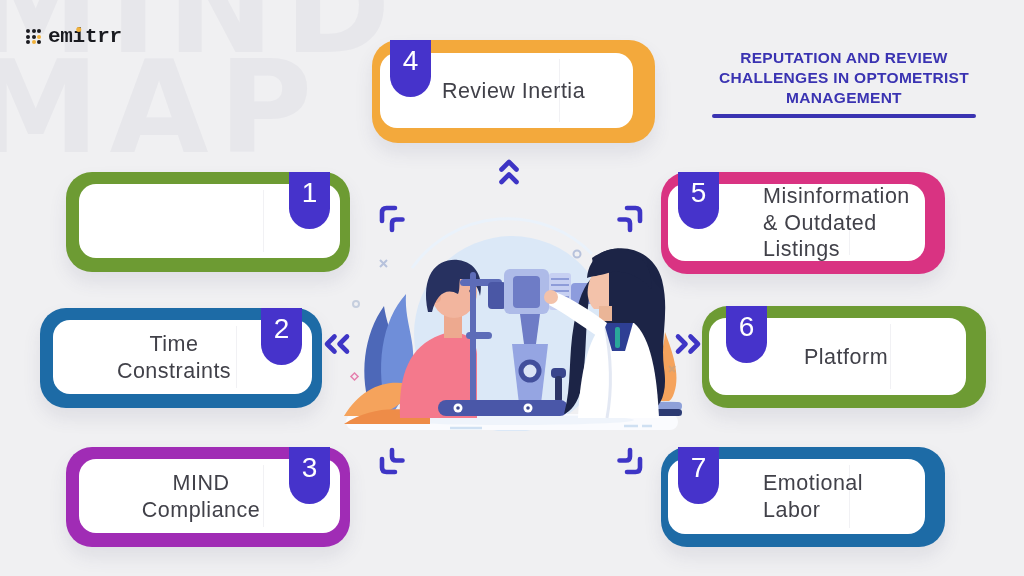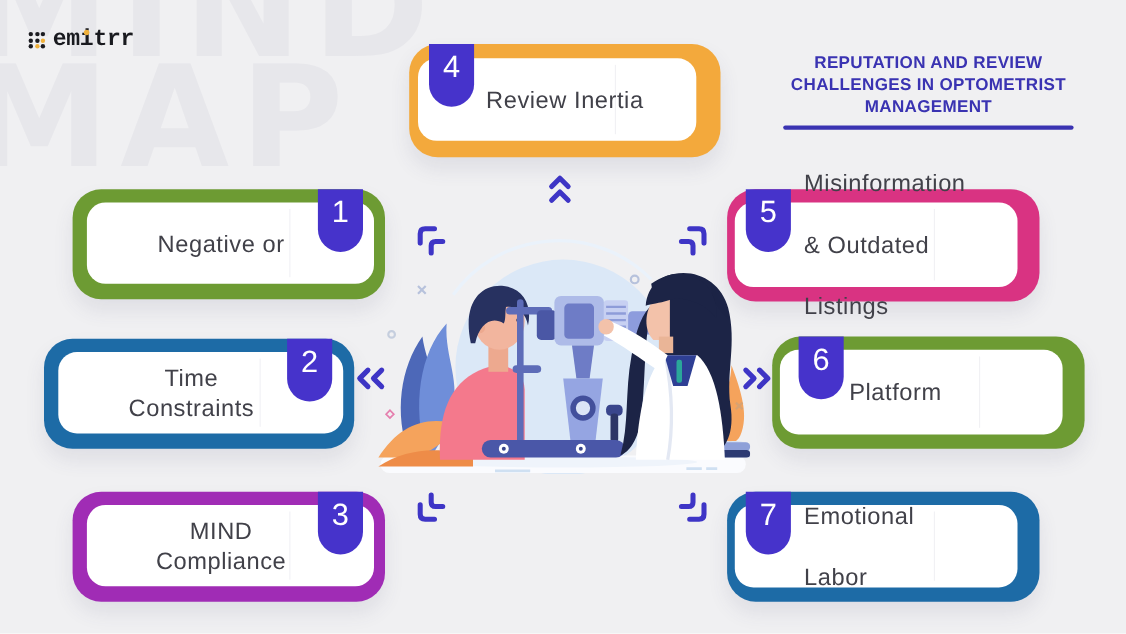--- a/index.html
+++ b/index.html
@@ -37,21 +37,21 @@
   .side-right .node-inner{inset:12px 20px 13px 7px;}
   .side-top   .node-inner{inset:13px 22px 15px 8px;}
   .node-inner::after{content:"";position:absolute;top:6px;bottom:6px;right:29%;width:1px;background:rgba(140,140,165,0.12);}
   .badge{position:absolute;top:0;width:41px;height:57px;z-index:6;
     background:var(--badge,#4633cb);border-radius:0 0 21px 21px;
     display:flex;justify-content:center;color:#fff;font-size:28px;font-weight:400;padding-top:5px;box-sizing:border-box;}
   .label{position:absolute;inset:0;display:flex;flex-direction:column;justify-content:center;
     color:var(--nodetext,#414149);font-size:21.5px;letter-spacing:0.5px;line-height:1.24;z-index:5;}
   .side-left .label{align-items:center;padding-right:14px;text-align:center;}
   .side-top  .label{align-items:center;text-align:center;}
-  .side-right .label{align-items:flex-start;padding-left:70px;text-align:left;gap:29px;}
+  .side-right .label{align-items:flex-start;padding-left:102px;text-align:left;}
   .n1{left:66px; top:172px;width:284px;height:100px;}
   .n2{left:40px; top:308px;width:282px;height:100px;}
   .n3{left:66px; top:447px;width:284px;height:100px;}
   .n4{left:372px;top:40px; width:283px;height:103px;}
   .n5{left:661px;top:172px;width:284px;height:102px;}
   .n6{left:702px;top:306px;width:284px;height:102px;}
   .n7{left:661px;top:447px;width:284px;height:100px;}
   .n1 .badge,.n2 .badge,.n3 .badge{right:20px;}
   .n4 .badge{left:18px;}
   .n5 .badge,.n7 .badge{left:17px;}
@@ -101,21 +101,20 @@
     <span class="tline">MANAGEMENT</span>
     <div class="title-underline" style="background: rgb(58, 51, 178);"></div>
   </div>
 
   <div class="node n1 side-left" style="--bc: #6d9b33;">
     <div class="node-inner"></div>
     <div class="badge">
         <span>1</span>
       </div>
     <div class="label">
-      <span>Negative or</span>
     </div>
   </div>
 
   <div class="node n2 side-left" style="--bc: #1d6ba6;">
     <div class="node-inner"></div>
     <div class="badge">
         <span>2</span>
       </div>
     <div class="label">
       <span>Time</span>

